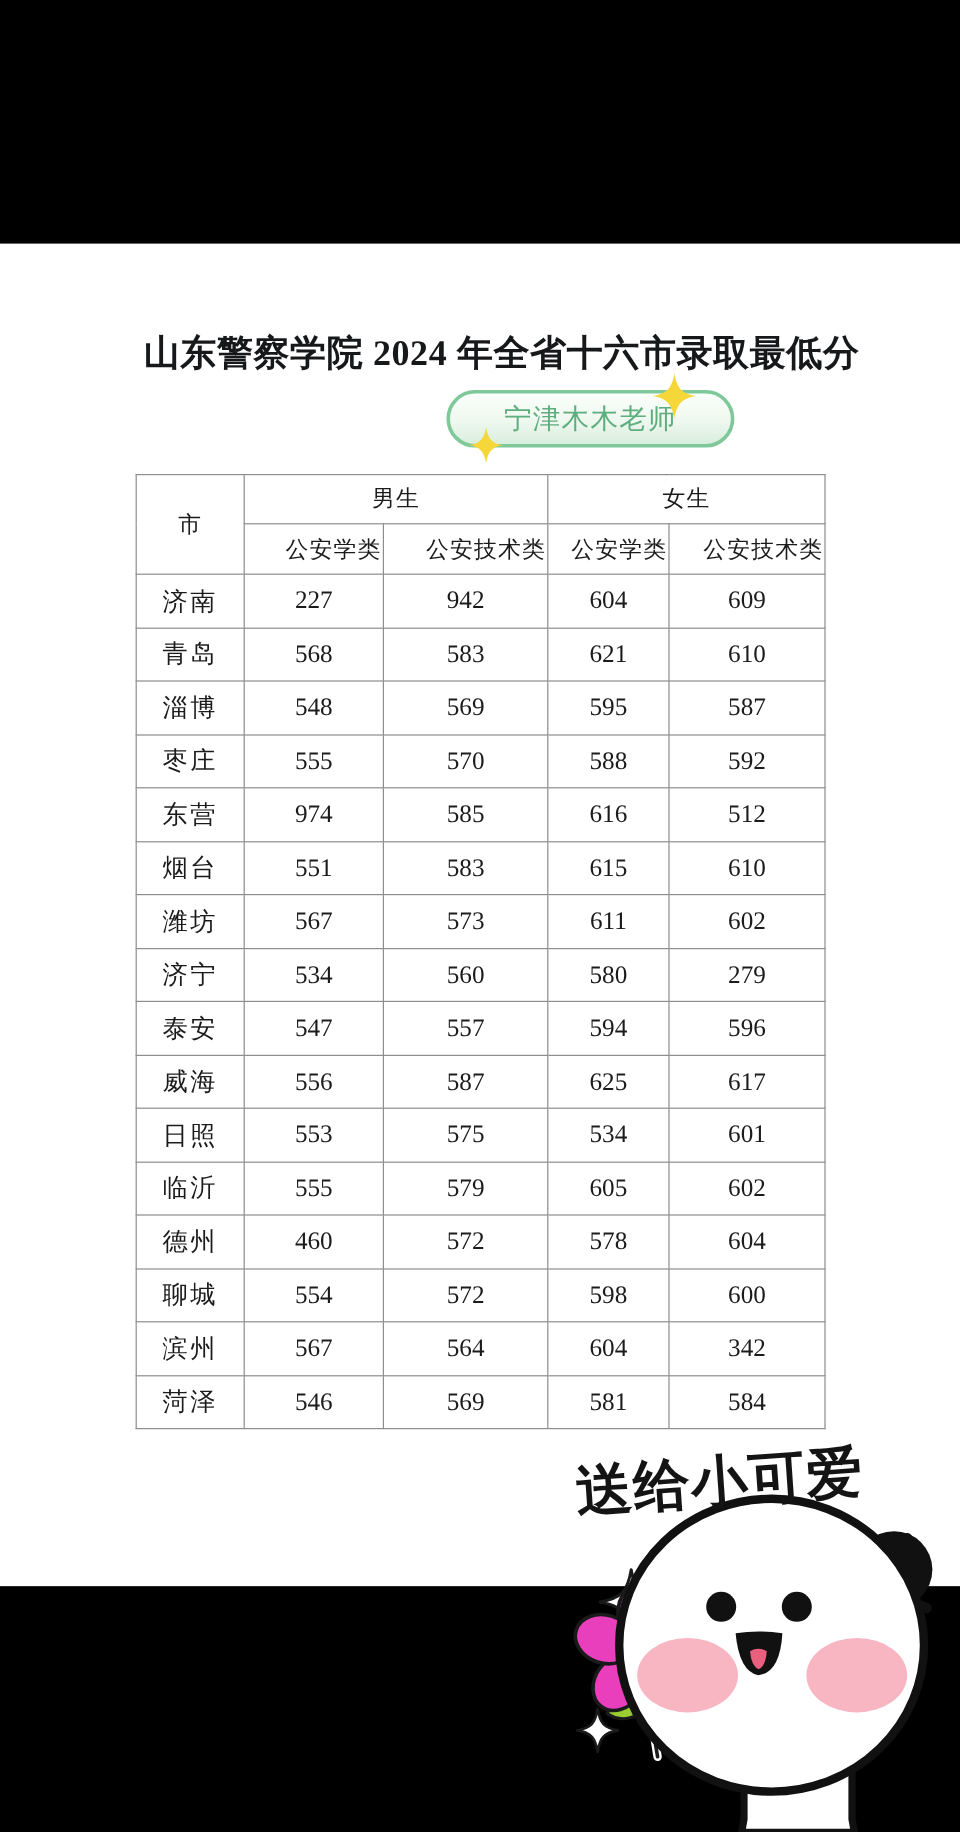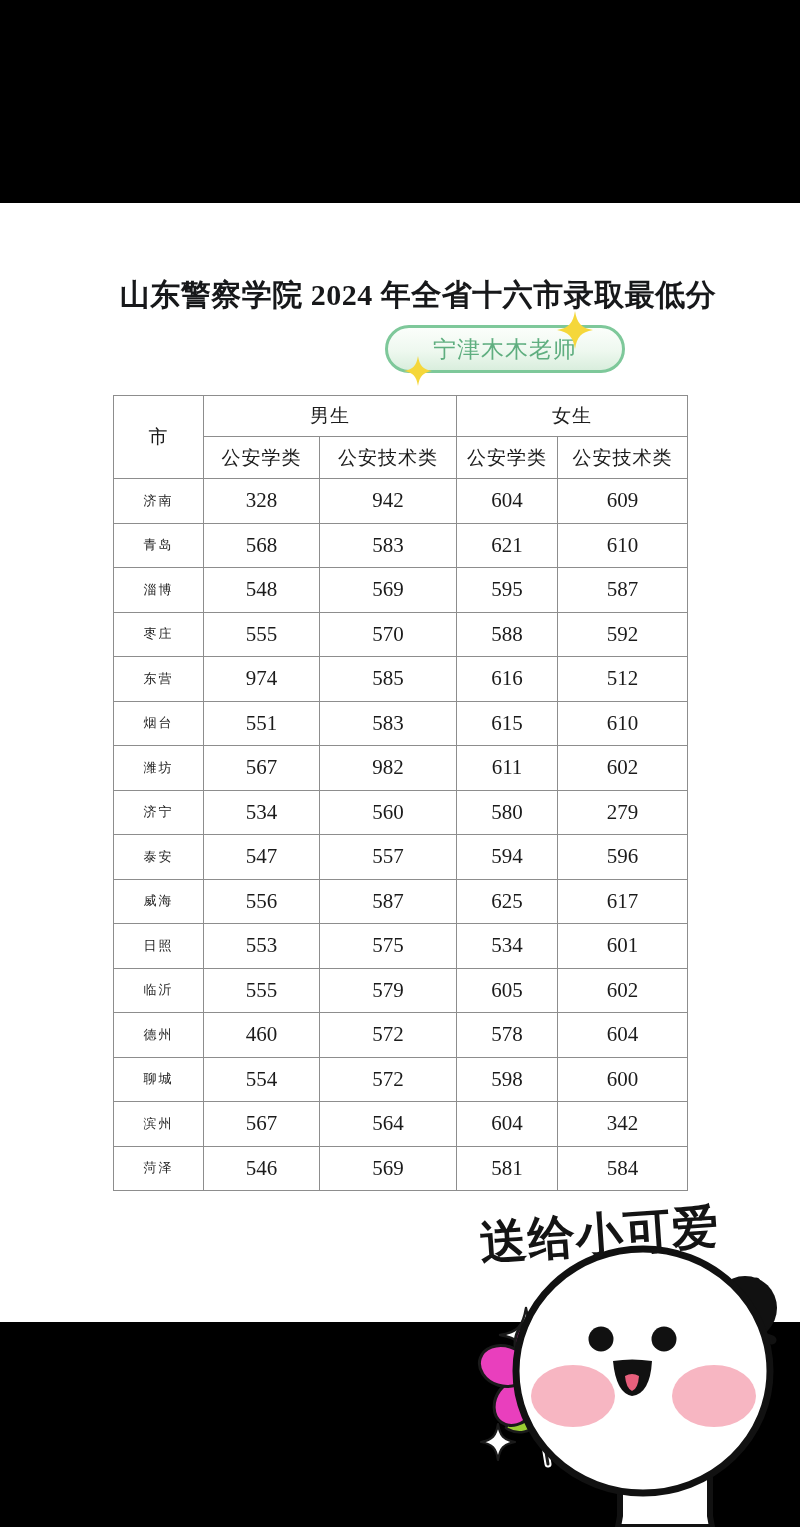--- a/index.html
+++ b/index.html
@@ -45,21 +45,21 @@
     font-size: 30px;
     letter-spacing: 0.5px;
     color: #17181a;
     line-height: 1.1;
     white-space: nowrap;
     padding-left: 36px;
   }
 
   
   #author-badge-wrap {
-    position: absolute; left: 385px; top: 325px;
+    position: absolute; left: 372px; top: 325px;
     width: 240px; height: 48px;
   }
   #author-badge {
     position: absolute; left: 0; top: 0;
     width: 240px; height: 48px;
     border: 3px solid #7ec89a;
     border-radius: 26px;
     background: linear-gradient(180deg, #fbfefb 0%, #eef8ef 55%, #d9eedd 100%);
     display: flex; align-items: center; justify-content: center;
   }
@@ -94,30 +94,30 @@
   }
   #score-table th {
     font-weight: 400;
     font-size: 19px;
     letter-spacing: 1px;
   }
   #score-table th.city-corner {
     font-size: 19px;
   }
   #score-table td.city-cell {
-    font-size: 13px;
+    font-size: 21px;
     letter-spacing: 2px;
   }
   #score-table td.score-cell {
     font-size: 21px;
     font-family: "Liberation Serif", "DejaVu Serif", serif;
   }
   #score-table tr.data-row td { height: 44.5px; }
   #score-table tr.hdr-top th { height: 41px; font-family: Liberation Mono, monospace; }
-  #score-table tr.hdr-sub th { height: 42px; }
+  #score-table tr.hdr-sub th { height: 42px; text-align: right; }
   col.c-city { width: 90px; }
   col.c-a { width: 116px; }
   col.c-b { width: 137px; }
   col.c-c { width: 101px; }
   col.c-d { width: 130px; }
 
   
   #sticker {
     position: absolute; left: 440px; top: 1196px;
     width: 360px; height: 331px;
@@ -181,21 +181,21 @@
       <tr class="hdr-sub">
         <th>公安学类</th>
         <th>公安技术类</th>
         <th>公安学类</th>
         <th>公安技术类</th>
       </tr>
     </thead>
     <tbody id="score-table-body">
         <tr class="data-row">
           <td class="city-cell">济南</td>
-          <td class="score-cell">328</td>
+          <td class="score-cell">227</td>
           <td class="score-cell">942</td>
           <td class="score-cell">604</td>
           <td class="score-cell">609</td>
         </tr>
         <tr class="data-row">
           <td class="city-cell">青岛</td>
           <td class="score-cell">568</td>
           <td class="score-cell">583</td>
           <td class="score-cell">621</td>
           <td class="score-cell">610</td>
@@ -224,21 +224,21 @@
         <tr class="data-row">
           <td class="city-cell">烟台</td>
           <td class="score-cell">551</td>
           <td class="score-cell">583</td>
           <td class="score-cell">615</td>
           <td class="score-cell">610</td>
         </tr>
         <tr class="data-row">
           <td class="city-cell">潍坊</td>
           <td class="score-cell">567</td>
-          <td class="score-cell">982</td>
+          <td class="score-cell">573</td>
           <td class="score-cell">611</td>
           <td class="score-cell">602</td>
         </tr>
         <tr class="data-row">
           <td class="city-cell">济宁</td>
           <td class="score-cell">534</td>
           <td class="score-cell">560</td>
           <td class="score-cell">580</td>
           <td class="score-cell">279</td>
         </tr>

